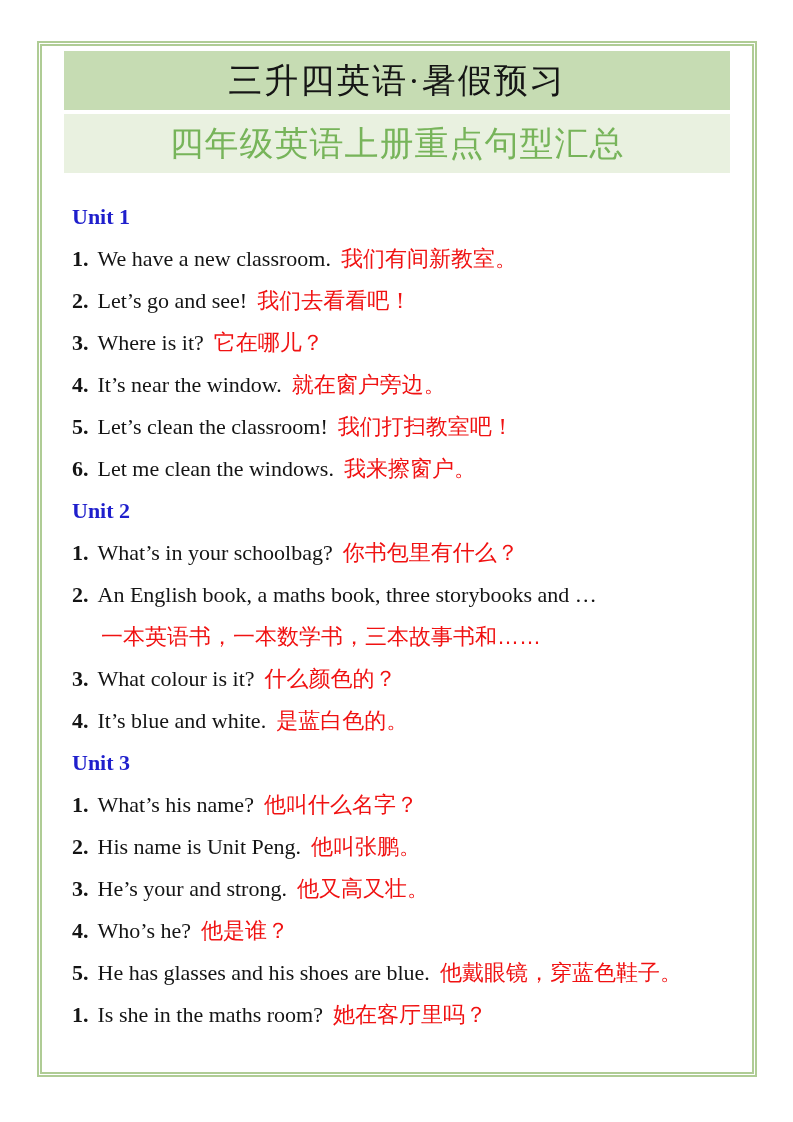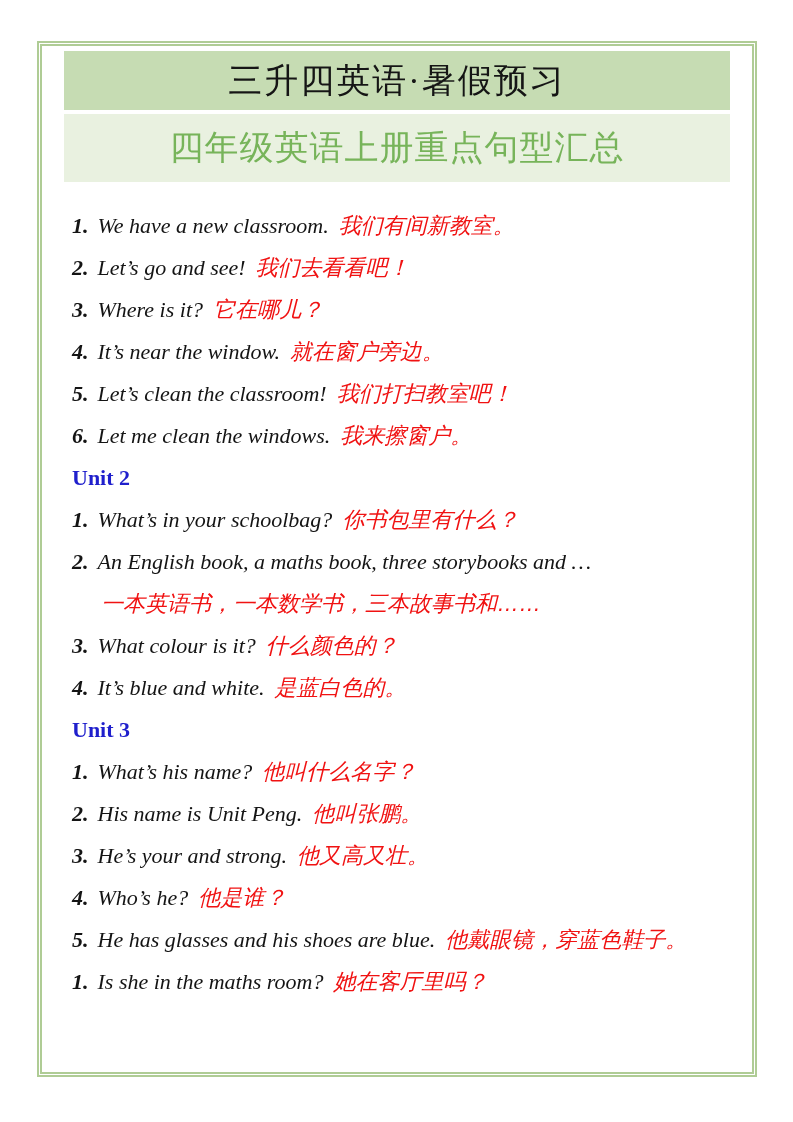--- a/index.html
+++ b/index.html
@@ -25,33 +25,33 @@
     overflow:hidden;
     background:#ffffff;
   }
   .bar1 {
     height:59px; background:var(--bar1);
     display:flex; align-items:center; justify-content:center;
     font-size:34px; color:#151515; letter-spacing:2px;
     margin-bottom:4px;
   }
   .bar2 {
-    height:68px; background:var(--bar2);
+    height:59px; background:var(--bar2);
     display:flex; align-items:center; justify-content:center;
     font-size:34px; color:var(--green); letter-spacing:1px;
   }
   .content {
     padding:23px 6px 0 8px;
     font-size:22px; color:var(--ink);
   }
   .unit-heading {
     line-height:42px;
     font-weight:bold; color:var(--blue);
   }
-  .item { line-height:42px;font-style:italic; }
+  .item { line-height:42px; }
   .num { font-weight:bold; color:var(--ink); padding-right:9px; }
   .en { color:var(--ink); }
   .zh {
     color:var(--red);
     font-family:"Liberation Sans","DejaVu Sans",sans-serif;
     margin-left:10px;
   }
   .zh.cont {
     display:block; margin-left:29px;
   }
@@ -60,20 +60,21 @@
 <body>
 
 <div class="frame">
   <div class="bar1">
     <span>三升四英语·暑假预习</span>
   </div>
   <div class="bar2">
     <span>四年级英语上册重点句型汇总</span>
   </div>
   <div class="content" id="content">
+      <div class="unit-heading">Unit 1</div>
       <div class="item"><span class="num">1.</span><span class="en">We have a new classroom.</span><span class="zh">我们有间新教室。</span></div>
       <div class="item"><span class="num">2.</span><span class="en">Let’s go and see!</span><span class="zh">我们去看看吧！</span></div>
       <div class="item"><span class="num">3.</span><span class="en">Where is it?</span><span class="zh">它在哪儿？</span></div>
       <div class="item"><span class="num">4.</span><span class="en">It’s near the window.</span><span class="zh">就在窗户旁边。</span></div>
       <div class="item"><span class="num">5.</span><span class="en">Let’s clean the classroom!</span><span class="zh">我们打扫教室吧！</span></div>
       <div class="item"><span class="num">6.</span><span class="en">Let me clean the windows.</span><span class="zh">我来擦窗户。</span></div>
       <div class="unit-heading">Unit 2</div>
       <div class="item"><span class="num">1.</span><span class="en">What’s in your schoolbag?</span><span class="zh">你书包里有什么？</span></div>
       <div class="item"><span class="num">2.</span><span class="en">An English book, a maths book, three storybooks and …</span><span class="zh cont">一本英语书，一本数学书，三本故事书和……</span></div>
       <div class="item"><span class="num">3.</span><span class="en">What colour is it?</span><span class="zh">什么颜色的？</span></div>

